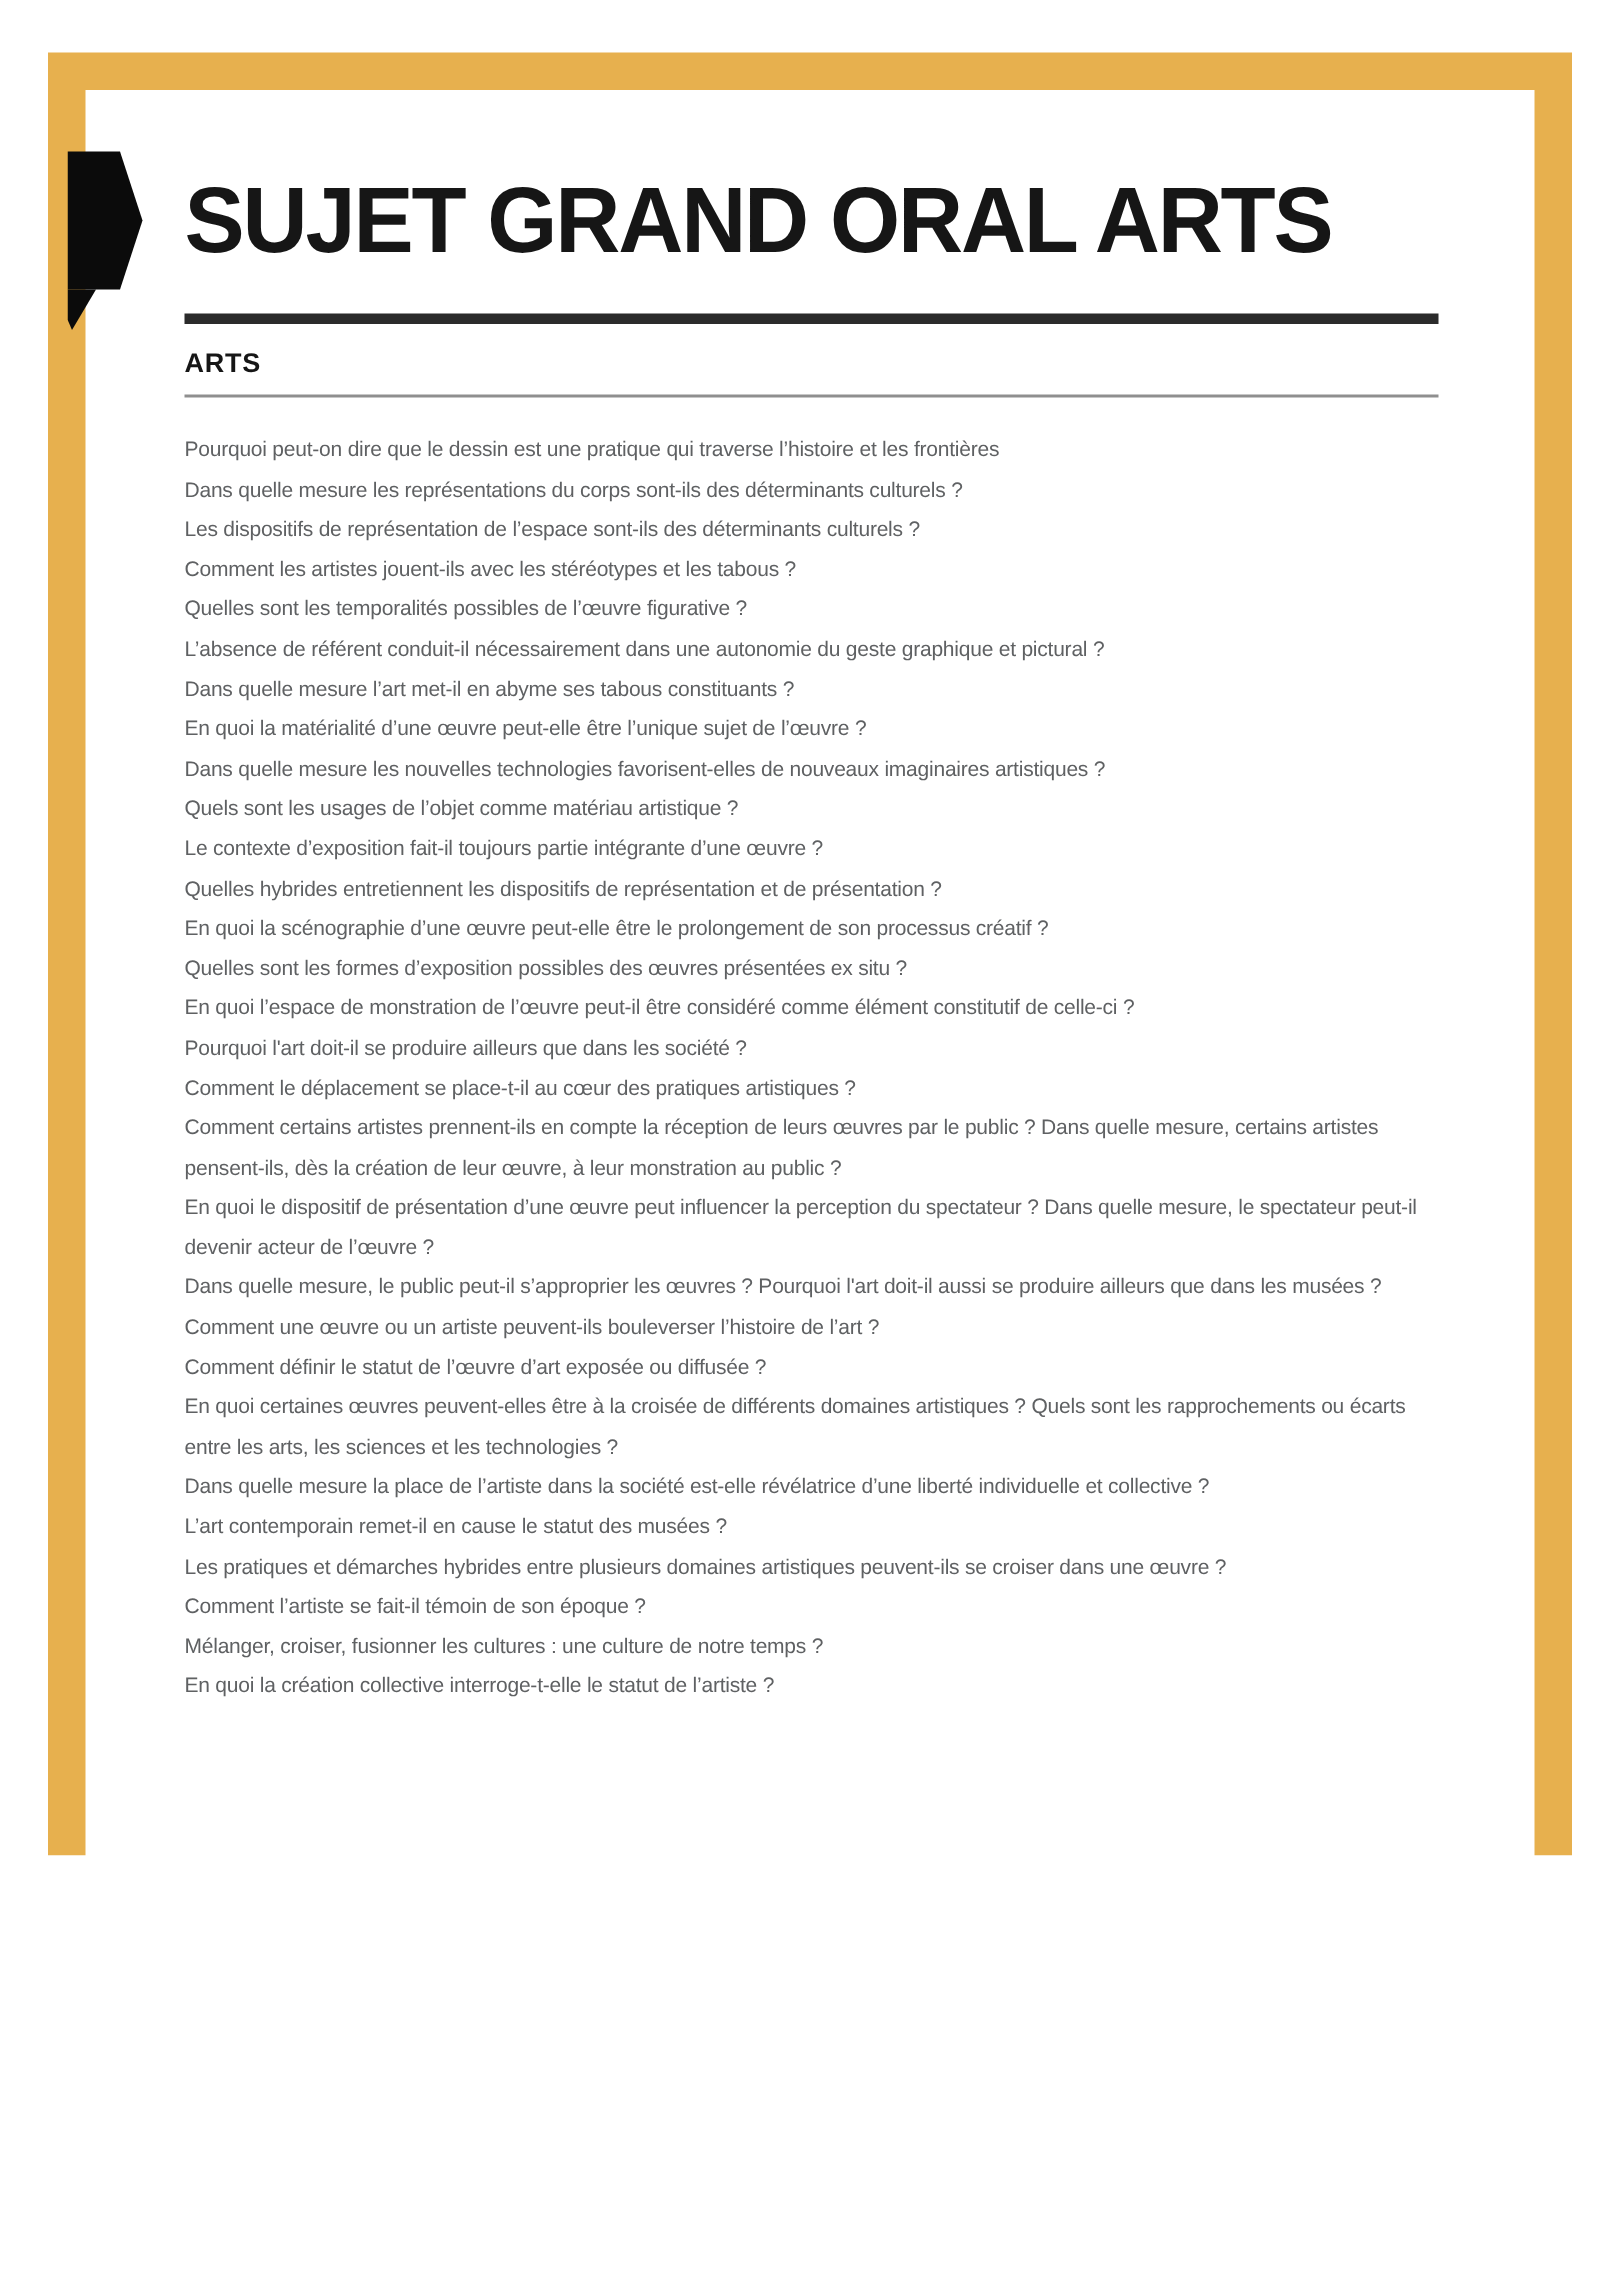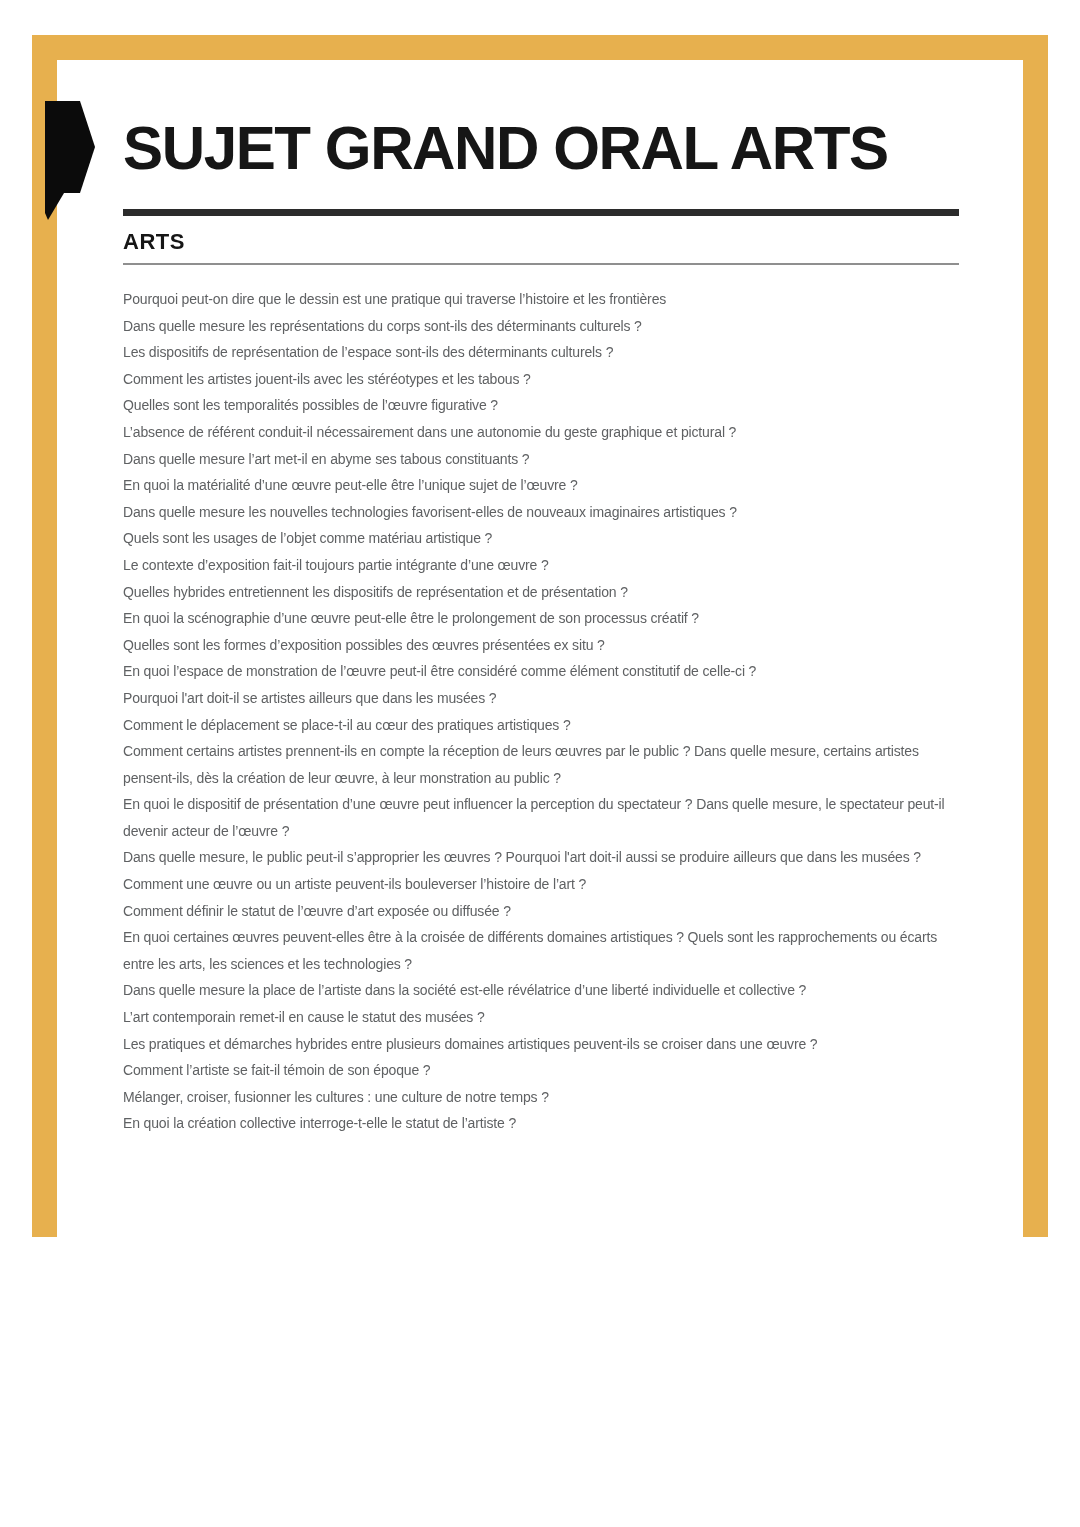--- a/index.html
+++ b/index.html
@@ -59,21 +59,21 @@
     transform: scaleX(0.97);
     transform-origin: left center;
   }
   .thick-rule {
     margin-top: 25px;
     height: 7px;
     background: var(--thick_rule);
   }
   h2.section-heading {
     margin: 14px 0 0 0;
-    font-size: 22px;
+    font-size: 18px;
     line-height: 24px;
     font-weight: bold;
     letter-spacing: 0.5px;
     color: var(--title_color);
   }
   .thin-rule {
     margin-top: 9px;
     height: 2px;
     background: var(--thin_rule);
   }
@@ -115,21 +115,21 @@
         <p class="question">L’absence de référent conduit-il nécessairement dans une autonomie du geste graphique et pictural ?</p>
         <p class="question">Dans quelle mesure l’art met-il en abyme ses tabous constituants ?</p>
         <p class="question">En quoi la matérialité d’une œuvre peut-elle être l’unique sujet de l’œuvre ?</p>
         <p class="question">Dans quelle mesure les nouvelles technologies favorisent-elles de nouveaux imaginaires artistiques ?</p>
         <p class="question">Quels sont les usages de l’objet comme matériau artistique ?</p>
         <p class="question">Le contexte d’exposition fait-il toujours partie intégrante d’une œuvre ?</p>
         <p class="question">Quelles hybrides entretiennent les dispositifs de représentation et de présentation ?</p>
         <p class="question">En quoi la scénographie d’une œuvre peut-elle être le prolongement de son processus créatif ?</p>
         <p class="question">Quelles sont les formes d’exposition possibles des œuvres présentées ex situ ?</p>
         <p class="question">En quoi l’espace de monstration de l’œuvre peut-il être considéré comme élément constitutif de celle-ci ?</p>
-        <p class="question">Pourquoi l'art doit-il se artistes ailleurs que dans les musées ?</p>
+        <p class="question">Pourquoi l'art doit-il se produire ailleurs que dans les société ?</p>
         <p class="question">Comment le déplacement se place-t-il au cœur des pratiques artistiques ?</p>
         <p class="question">Comment certains artistes prennent-ils en compte la réception de leurs œuvres par le public ? Dans quelle mesure, certains artistes pensent-ils, dès la création de leur œuvre, à leur monstration au public ?</p>
         <p class="question">En quoi le dispositif de présentation d’une œuvre peut influencer la perception du spectateur ? Dans quelle mesure, le spectateur peut-il devenir acteur de l’œuvre ?</p>
         <p class="question">Dans quelle mesure, le public peut-il s’approprier les œuvres ? Pourquoi l'art doit-il aussi se produire ailleurs que dans les musées ?</p>
         <p class="question">Comment une œuvre ou un artiste peuvent-ils bouleverser l’histoire de l’art ?</p>
         <p class="question">Comment définir le statut de l’œuvre d’art exposée ou diffusée ?</p>
         <p class="question">En quoi certaines œuvres peuvent-elles être à la croisée de différents domaines artistiques ? Quels sont les rapprochements ou écarts entre les arts, les sciences et les technologies ?</p>
         <p class="question">Dans quelle mesure la place de l’artiste dans la société est-elle révélatrice d’une liberté individuelle et collective ?</p>
         <p class="question">L’art contemporain remet-il en cause le statut des musées ?</p>
         <p class="question">Les pratiques et démarches hybrides entre plusieurs domaines artistiques peuvent-ils se croiser dans une œuvre ?</p>

